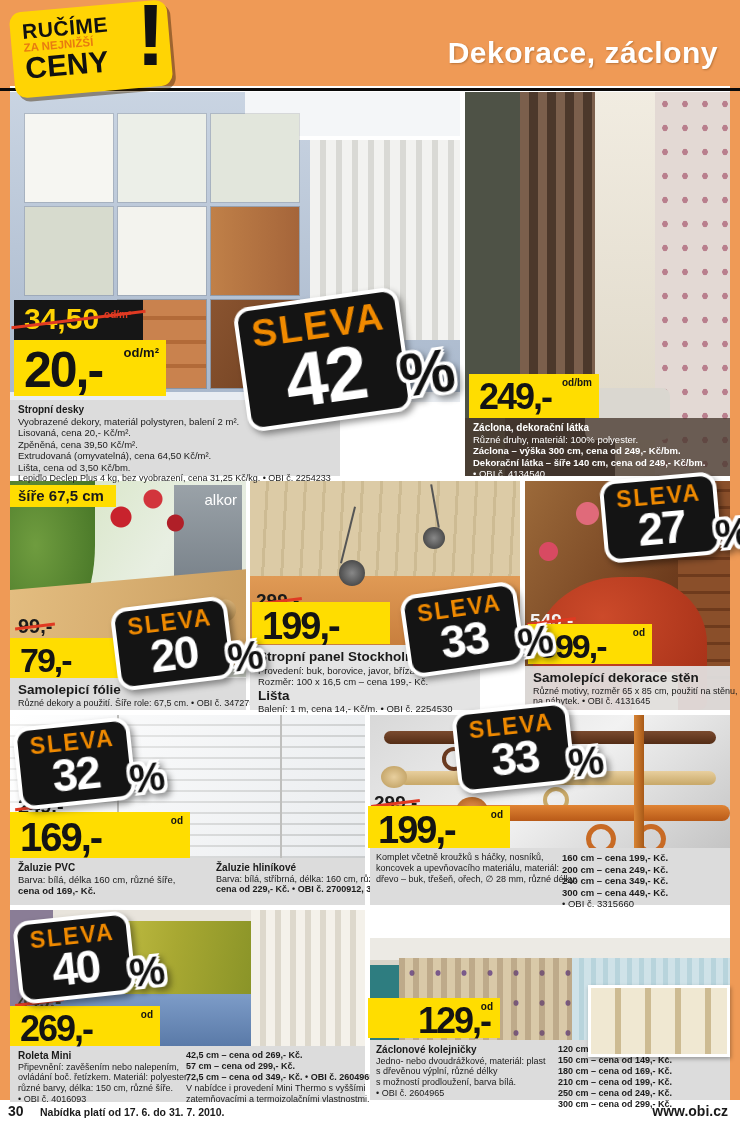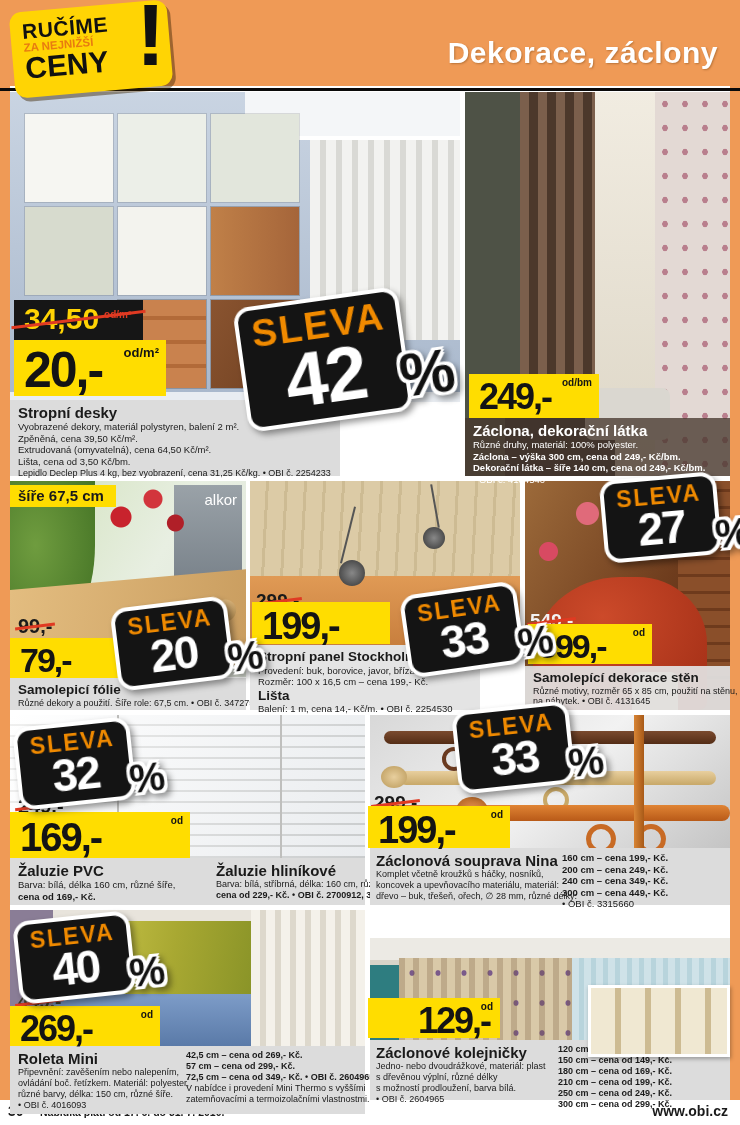--- a/index.html
+++ b/index.html
@@ -44,21 +44,21 @@
         text-shadow:-3px -3px 0 #fff,3px -3px 0 #fff,-3px 3px 0 #fff,3px 3px 0 #fff,
                     0 -3px 0 #fff,0 3px 0 #fff,-3px 0 0 #fff,3px 0 0 #fff;}
   .badge-lg .badge-sleva{font-size:38px;} .badge-lg .badge-num{font-size:76px;}
   .badge-lg .badge-pct{right:-46px;bottom:4px;font-size:62px;}
   .badge-md .badge-sleva{font-size:23px;} .badge-md .badge-num{font-size:46px;}
   .badge-md .badge-pct{right:-30px;bottom:0;font-size:40px;}
   
   .desc{position:absolute;background:#dcdcdc;z-index:4;padding:4px 8px 4px 8px;box-sizing:border-box;}
   .desc-dark{background:rgba(72,56,46,.78);color:#fff;}
   .desc-lt{background:rgba(226,226,226,.93);}
-  .ptitle{font-weight:bold;font-size:15px;line-height:1.15;white-space:nowrap;}
+  .ptitle{font-weight:bold;font-size:10px;line-height:1.15;white-space:nowrap;}
   .ptitle.sm{font-size:13.5px;}
   .pline{font-size:9.5px;line-height:1.22;white-space:nowrap;}
   .pline.xs{font-size:9px;}
   .pline.b{font-weight:bold;}
   .dcol{position:absolute;top:4px;}
   .flag{position:absolute;background:#ffdd00;font-weight:bold;font-size:15px;z-index:6;
         padding:2px 12px 3px 8px;}
   .banner{position:absolute;background:#ffdd00;font-weight:bold;font-size:15.5px;z-index:6;
         padding:4px 10px 4px 14px;text-align:right;box-sizing:border-box;}
   
@@ -107,20 +107,21 @@
   <div class="badge badge-lg" style="left:240px;top:297px;transform:rotate(-8deg);">
     <div class="badge-box">
       <span class="badge-sleva">SLEVA</span>
       <span class="badge-num">42</span>
     </div>
     <span class="badge-pct">%</span>
   </div>
   <div class="desc" style="left:10px;top:400px;width:330px;height:76px;">
     <div class="ptitle">Stropní desky</div>
     <div class="pline">Vyobrazené dekory, materiál polystyren, balení 2 m².</div>
+    <div class="pline">Lisovaná, cena 20,- Kč/m².</div>
     <div class="pline">Zpěněná, cena 39,50 Kč/m².</div>
     <div class="pline">Extrudovaná (omyvatelná), cena 64,50 Kč/m².</div>
     <div class="pline">Lišta, cena od 3,50 Kč/bm.</div>
     <div class="pline xs">Lepidlo Declep Plus 4 kg, bez vyobrazení, cena 31,25 Kč/kg. • OBI č. 2254233</div>
   </div>
 
   <div class="photo ph" style="left:465px;top:92px;width:265px;height:384px;background:#d8cfc8;">
     <div style="left:0;top:0;width:55px;height:100%;background:#4e5246;"></div>
     <div style="left:55px;top:0;width:75px;height:100%;background:repeating-linear-gradient(90deg,#7b5f4c 0 9px,#4c382b 9px 18px);"></div>
     <div style="left:130px;top:0;width:60px;height:100%;background:linear-gradient(#f1ece1,#ddd6c6);"></div>
@@ -278,21 +279,20 @@
   </div>
   <div class="oldp" style="left:374px;top:793px;font-size:19px;">
     <span>299,-</span>
   </div>
   <div class="ybox" style="left:368px;top:806px;width:142px;height:42px;">
     <span class="num n38">199,-</span>
     <span class="unit">od</span>
   </div>
   <div class="desc" style="left:370px;top:848px;width:360px;height:57px;">
     <div class="dcol" style="left:6px;">
-      <div class="ptitle">Záclonová souprava Nina</div>
       <div class="pline xs">Komplet včetně kroužků s háčky, nosníků,</div>
       <div class="pline xs">koncovek a upevňovacího materiálu, materiál:</div>
       <div class="pline xs">dřevo – buk, třešeň, ořech, ∅ 28 mm, různé délky:</div>
     </div>
     <div class="dcol" style="left:192px;">
       <div class="pline b">160 cm – cena 199,- Kč.</div>
       <div class="pline b">200 cm – cena 249,- Kč.</div>
       <div class="pline b">240 cm – cena 349,- Kč.</div>
       <div class="pline b">300 cm – cena 449,- Kč.</div>
       <div class="pline">• OBI č. 3315660</div>
@@ -312,21 +312,21 @@
     </div>
     <span class="badge-pct">%</span>
   </div>
   <div class="oldp" style="left:18px;top:992px;font-size:19px;color:#3a3a2a;">
     <span>449,-</span>
   </div>
   <div class="ybox" style="left:10px;top:1006px;width:150px;height:40px;">
     <span class="num n36">269,-</span>
     <span class="unit">od</span>
   </div>
-  <div class="desc" style="left:10px;top:1046px;width:355px;height:68px;">
+  <div class="desc" style="left:10px;top:1046px;width:355px;height:56px;">
     <div class="dcol" style="left:8px;">
       <div class="ptitle">Roleta Mini</div>
       <div class="pline xs">Připevnění: zavěšením nebo nalepením,</div>
       <div class="pline xs">ovládání boč. řetízkem. Materiál: polyester,</div>
       <div class="pline xs">různé barvy, délka: 150 cm, různé šíře.</div>
       <div class="pline xs">• OBI č. 4016093</div>
     </div>
     <div class="dcol" style="left:176px;">
       <div class="pline xs b">42,5 cm – cena od 269,- Kč.</div>
       <div class="pline xs b">57 cm – cena od 299,- Kč.</div>

